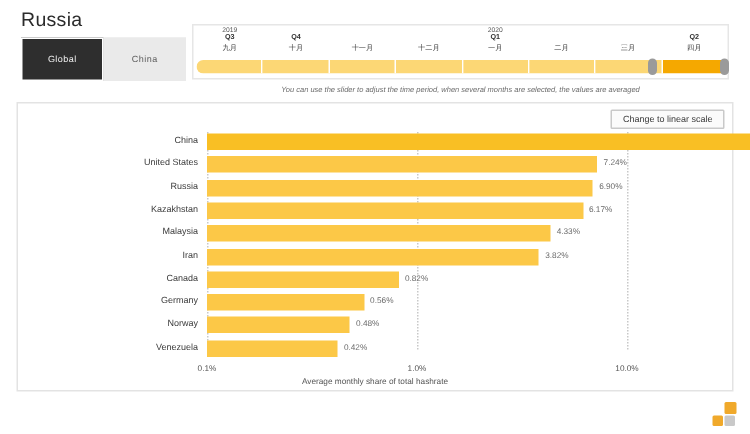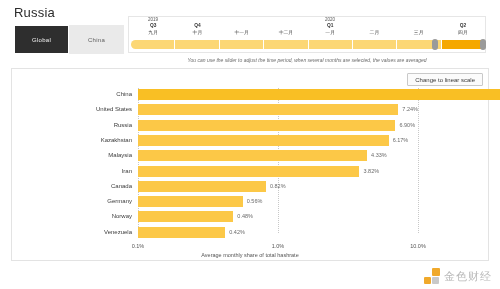--- a/index.html
+++ b/index.html
@@ -404,14 +404,13 @@
       <div class="x-tick" style="left: 406px;">10.0%</div>
     </div>
 </div>
 
 <div id="watermark">
   <div id="watermark-mark">
     <div class="wm-sq a"></div>
     <div class="wm-sq b"></div>
     <div class="wm-sq c"></div>
   </div>
-  <div id="watermark-text">金色财经</div>
 </div>
 
 </body></html>

